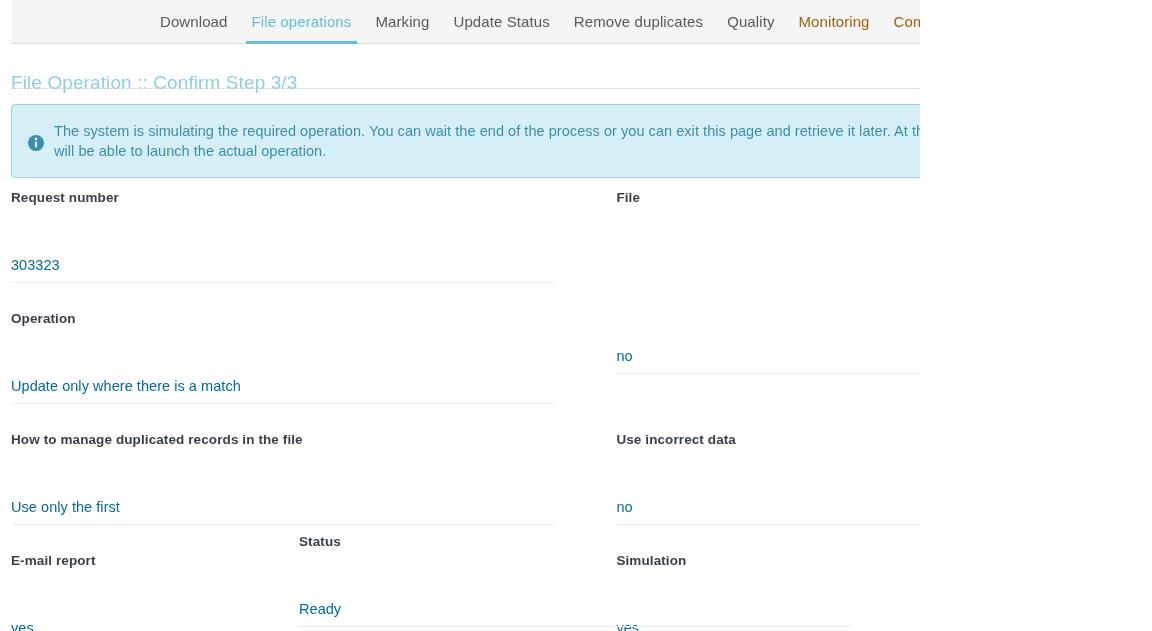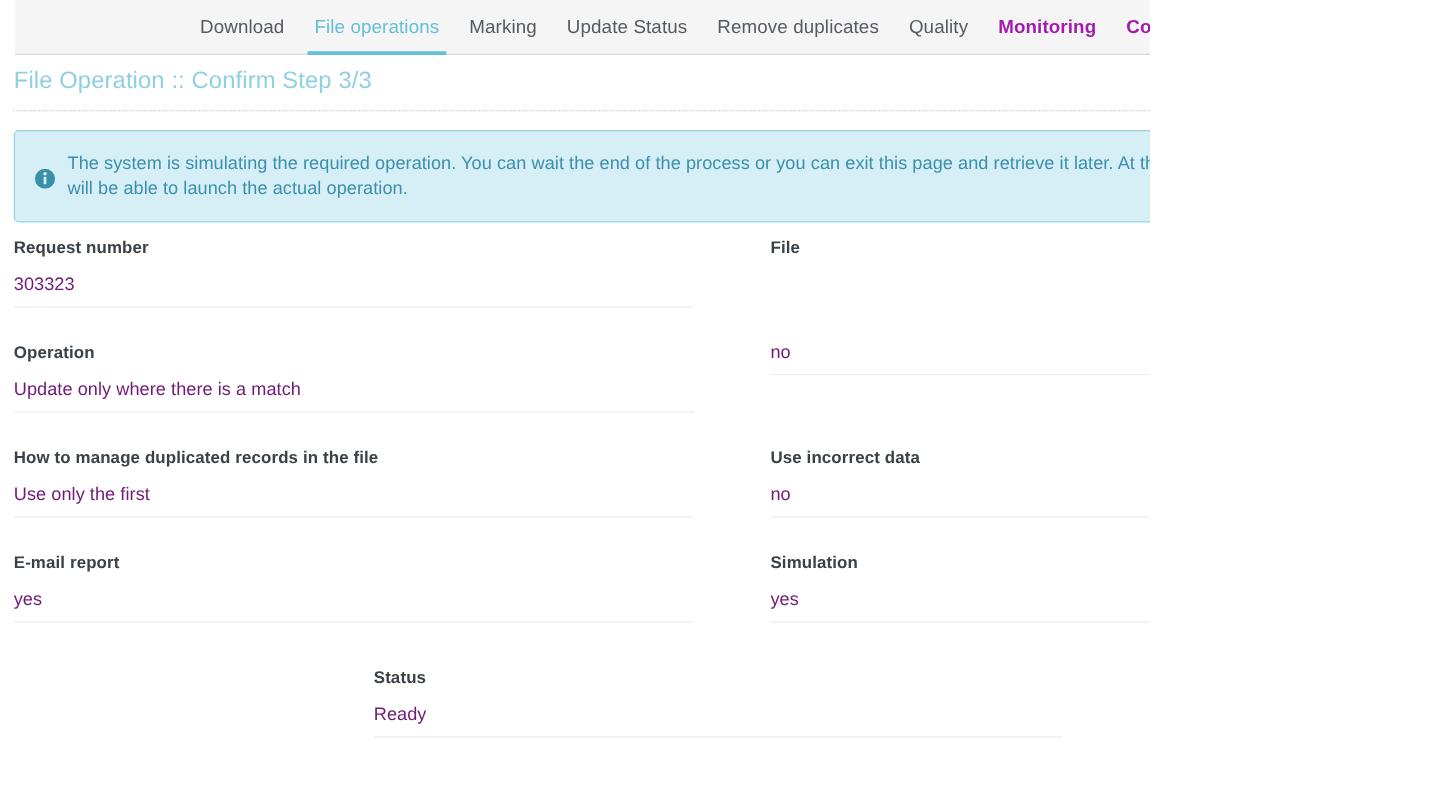--- a/index.html
+++ b/index.html
@@ -35,26 +35,26 @@
     letter-spacing: 0.1px;
   }
   .tab.active { color: #62c0d8; }
   .tab.active::after {
     content: "";
     position: absolute;
     left: 6px; right: 6px; bottom: -1px;
     height: 3px;
     background: #62c0d8;
   }
-  .tab.disabled { color: #a21caf; cursor: default; font-weight: bold; }
+  .tab.disabled { color: #a16207; cursor: default; }
 
   
   .page-title {
     position: absolute;
-    left: 11px; top: 44px;
+    left: 11px; top: 62px;
     font-size: 19px;
     color: #8fd0e0;
     font-weight: 400;
     letter-spacing: 0.1px;
     margin-top: 10px;
   }
   .title-rule {
     position: absolute;
     left: 11px; top: 88px;
     width: 1127px; height: 0;
@@ -105,25 +105,26 @@
   .field.right { width: 551px; }
   .field-label {
     font-size: 13.5px;
     font-weight: bold;
     color: #3b4148;
     letter-spacing: 0.1px;
     padding-bottom: 15px;
   }
   .field-value {
     font-size: 14.5px;
-    color: #701a75;
+    color: #0369a1;
     padding-bottom: 9px;
     border-bottom: 1px solid #eceef0;
     letter-spacing: 0.05px;
     min-height: 24px;
+    margin-top: 37px;
   }
   .row-spacer { height: 28px; }
 
   
   .status-block {
     position: absolute;
     left: 299px; top: 534px;
     width: 551px;
   }
 </style>

